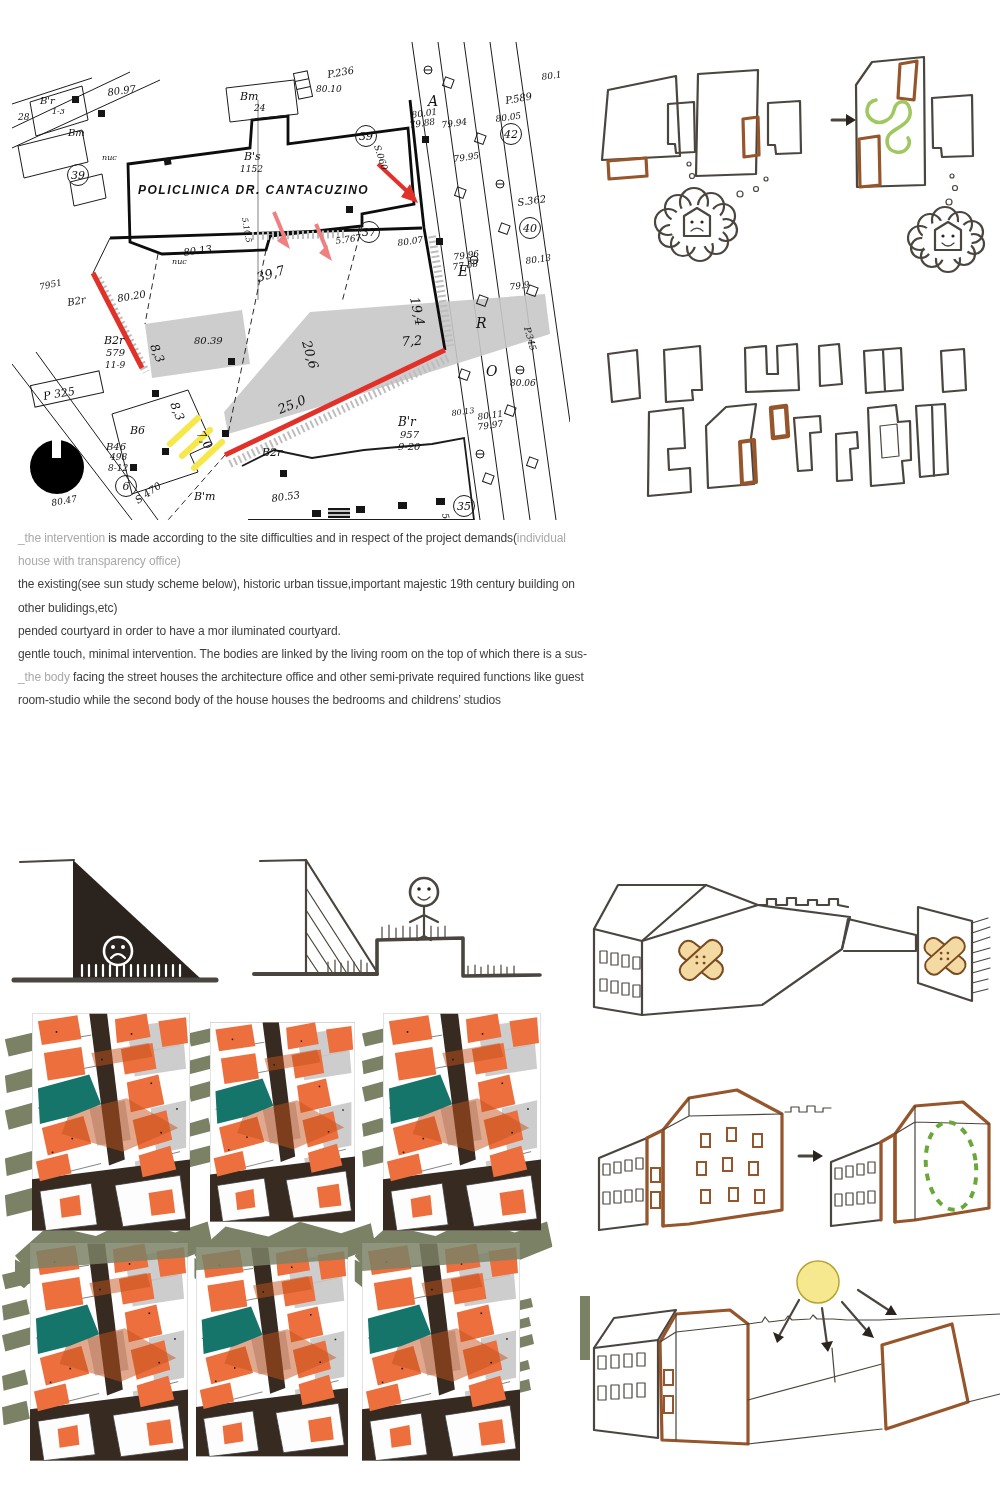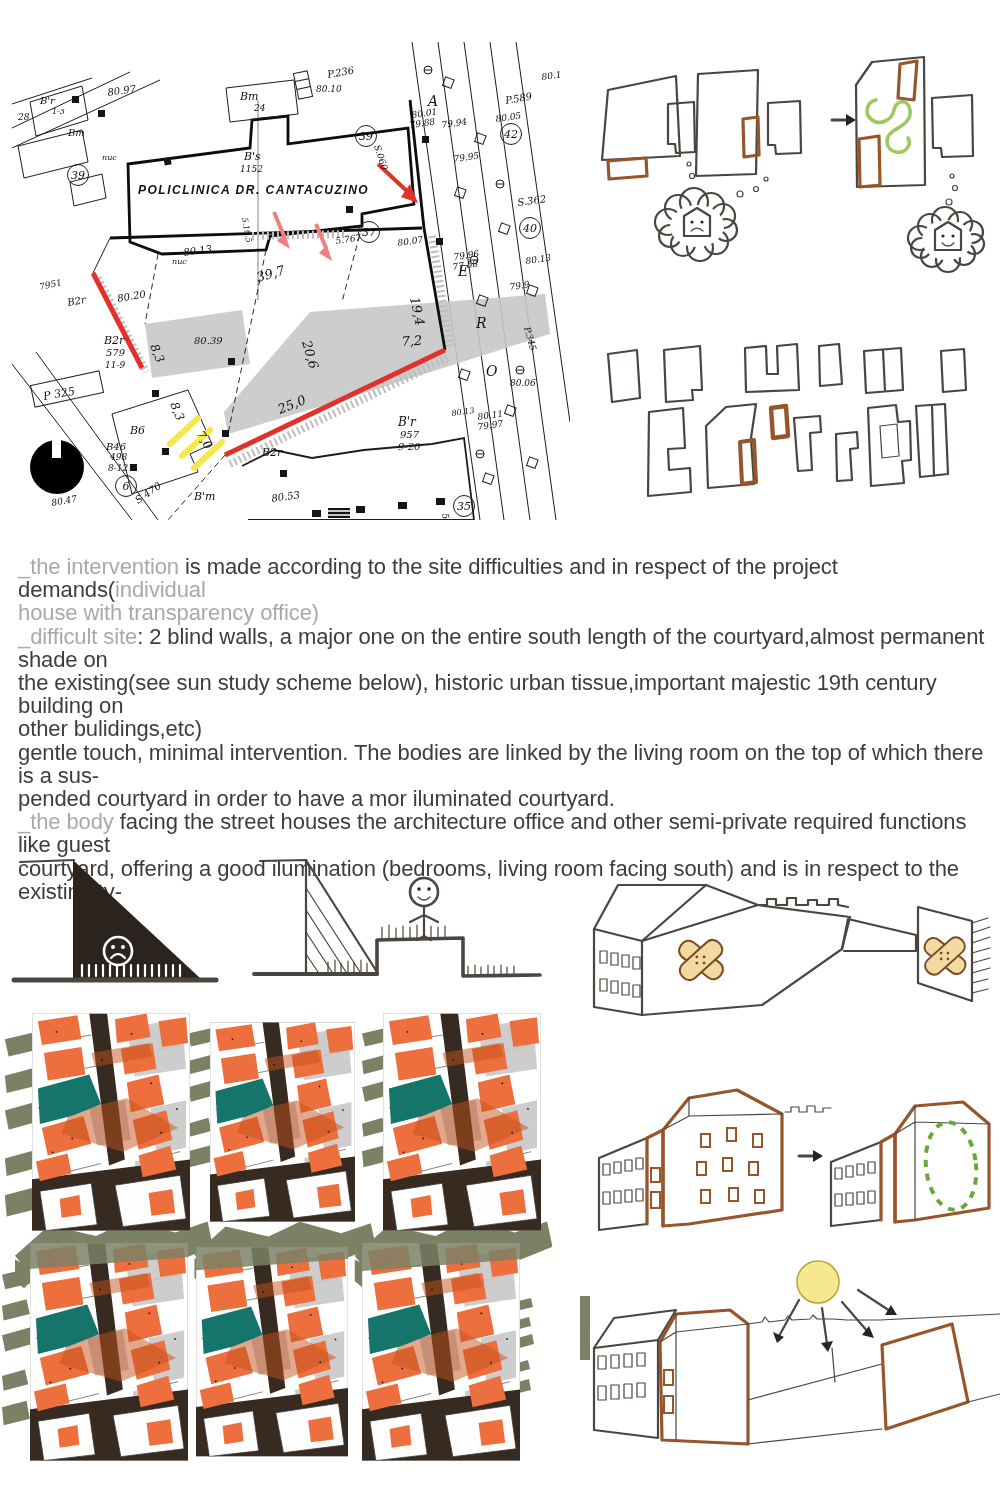--- a/index.html
+++ b/index.html
@@ -1,19 +1,19 @@
 <!DOCTYPE html>
 <html style="--accent-red: #e23128; --map-gray: #c8c8c8; --highlight-yellow: #f6e84b; --building-orange: #ec6f3d; --site-teal: #16756b; --street-dark: #362a21; --shadow-olive: #7b8165; --sketch-brown: #96552a; --sketch-green: #9fc861; --bandaid-tan: #f3d9a2; --sun-yellow: #f5e88f; --ink: #4a453e; --text-dark: #3d3d3d; --text-muted: #a9a9a9;"><head>
 <meta charset="utf-8">
 <style>
 :root{--accent-red:#e23128;--map-gray:#c8c8c8;--highlight-yellow:#f6e84b;--building-orange:#ec6f3d;--site-teal:#16756b;--street-dark:#362a21;--shadow-olive:#7b8165;--sketch-brown:#96552a;--sketch-green:#9fc861;--bandaid-tan:#f3d9a2;--sun-yellow:#f5e88f;--ink:#4a453e;--text-dark:#3d3d3d;--text-muted:#a9a9a9}
 html,body{margin:0;padding:0;background:#fff}
 .board{position:relative;width:1000px;height:1500px;background:#fff;overflow:hidden;font-family:"Liberation Sans",sans-serif}
 .abs{position:absolute}
-.textblock{position:absolute;left:18px;top:555px;width:970px;font-size:22px;line-height:23.2px;color:var(--text-dark);letter-spacing:-.1px}
+.textblock{position:absolute;left:18px;top:527px;width:970px;font-size:12px;line-height:23.2px;color:var(--text-dark);letter-spacing:-.1px}
 .muted{color:var(--text-muted)}
 .maplabel{font-family:"DejaVu Serif",serif;font-style:italic;fill:#101010}
 .maplabel.big{font-family:"Liberation Sans",sans-serif;font-weight:bold;font-style:italic;letter-spacing:1.5px}
 .ml{stroke:#1c1c1c;stroke-width:1;fill:none}
 .mlt{stroke:#4a4a4a;stroke-width:.7;fill:none}
 .mb{stroke:#0d0d0d;stroke-width:2.8;fill:none}
 .dash{stroke:#2a2a2a;stroke-width:1;fill:none;stroke-dasharray:6 4}
 .hatchband{stroke:#bdbdbd;stroke-width:8;fill:none;stroke-dasharray:2 3}
 .red{stroke:var(--accent-red);stroke-width:5;fill:none}
 .redthin{stroke:#f08080;stroke-width:4;fill:none}
@@ -371,27 +371,26 @@
   <path class="ink" d="M214,88 L240,86 L241,102 L230,103 L232,140 L218,141 Z"></path>
   <path class="ink" d="M256,104 L277,102 L278,118 L270,119 L272,150 L257,151 Z"></path>
   <path class="ink" d="M288,78 L316,75 L318,92 L330,91 L331,130 L322,131 L324,153 L291,156 Z"></path>
   <path class="inkthin" d="M300,96 L317,94 L319,126 L302,128 Z"></path>
   <path class="ink" d="M336,76 L365,74 L368,144 L340,147 Z M352,75 L354,146"></path>
 </svg>
 
 <div class="textblock" id="text-lines">
       <div class="tline"><span class="muted">_the intervention</span><span> is made according to the site difficulties and in respect of the project demands(</span><span class="muted">individual</span></div>
       <div class="tline"><span class="muted">house with transparency office)</span></div>
-      <div class="tline"><span class="muted">_difficult site</span><span>: 2 blind walls, a major one on the entire south length of the courtyard,almost permanent shade on</span></div>
       <div class="tline"><span>the existing(see sun study scheme below), historic urban tissue,important majestic 19th century building on</span></div>
       <div class="tline"><span>other bulidings,etc)</span></div>
+      <div class="tline"><span>pended courtyard in order to have a mor iluminated courtyard.</span></div>
       <div class="tline"><span>gentle touch, minimal intervention. The bodies are linked by the living room on the top of which there is a sus-</span></div>
-      <div class="tline"><span>pended courtyard in order to have a mor iluminated courtyard.</span></div>
       <div class="tline"><span class="muted">_the body</span><span> facing the street houses the architecture office and other semi-private required functions like guest</span></div>
-      <div class="tline"><span>courtyard, offering a good ilumination (bedrooms, living room facing south) and is in respect to the existing ty-</span></div>
+      <div class="tline"><span>room-studio while the second body of the house houses the bedrooms and childrens’ studios</span></div>
     </div>
 
 <svg class="abs" style="left:10px;top:858px" width="225" height="155" viewBox="0 0 225 155">
   <path class="ink" d="M10,4 L64,2"></path>
   <path class="inkfill" d="M63,2 L190,120 L63,120 Z"></path>
   <circle class="white" cx="108" cy="93" r="14" style="stroke-width:2.6"></circle>
   <circle cx="103" cy="89" r="2" fill="#fff"></circle>
       <circle cx="113" cy="89" r="2" fill="#fff"></circle>
   <path class="white" d="M101,100 Q108,92 115,100"></path>
   <path class="white" d="M72,118 v-11 m7,11 v-11 m7,11 v-11 m7,11 v-11 m7,11 v-11 m7,11 v-11 m7,11 v-11 m7,11 v-11 m7,11 v-11 m7,11 v-11 m7,11 v-11 m7,11 v-11 m7,11 v-11 m7,11 v-11 m7,11 v-11"></path>

